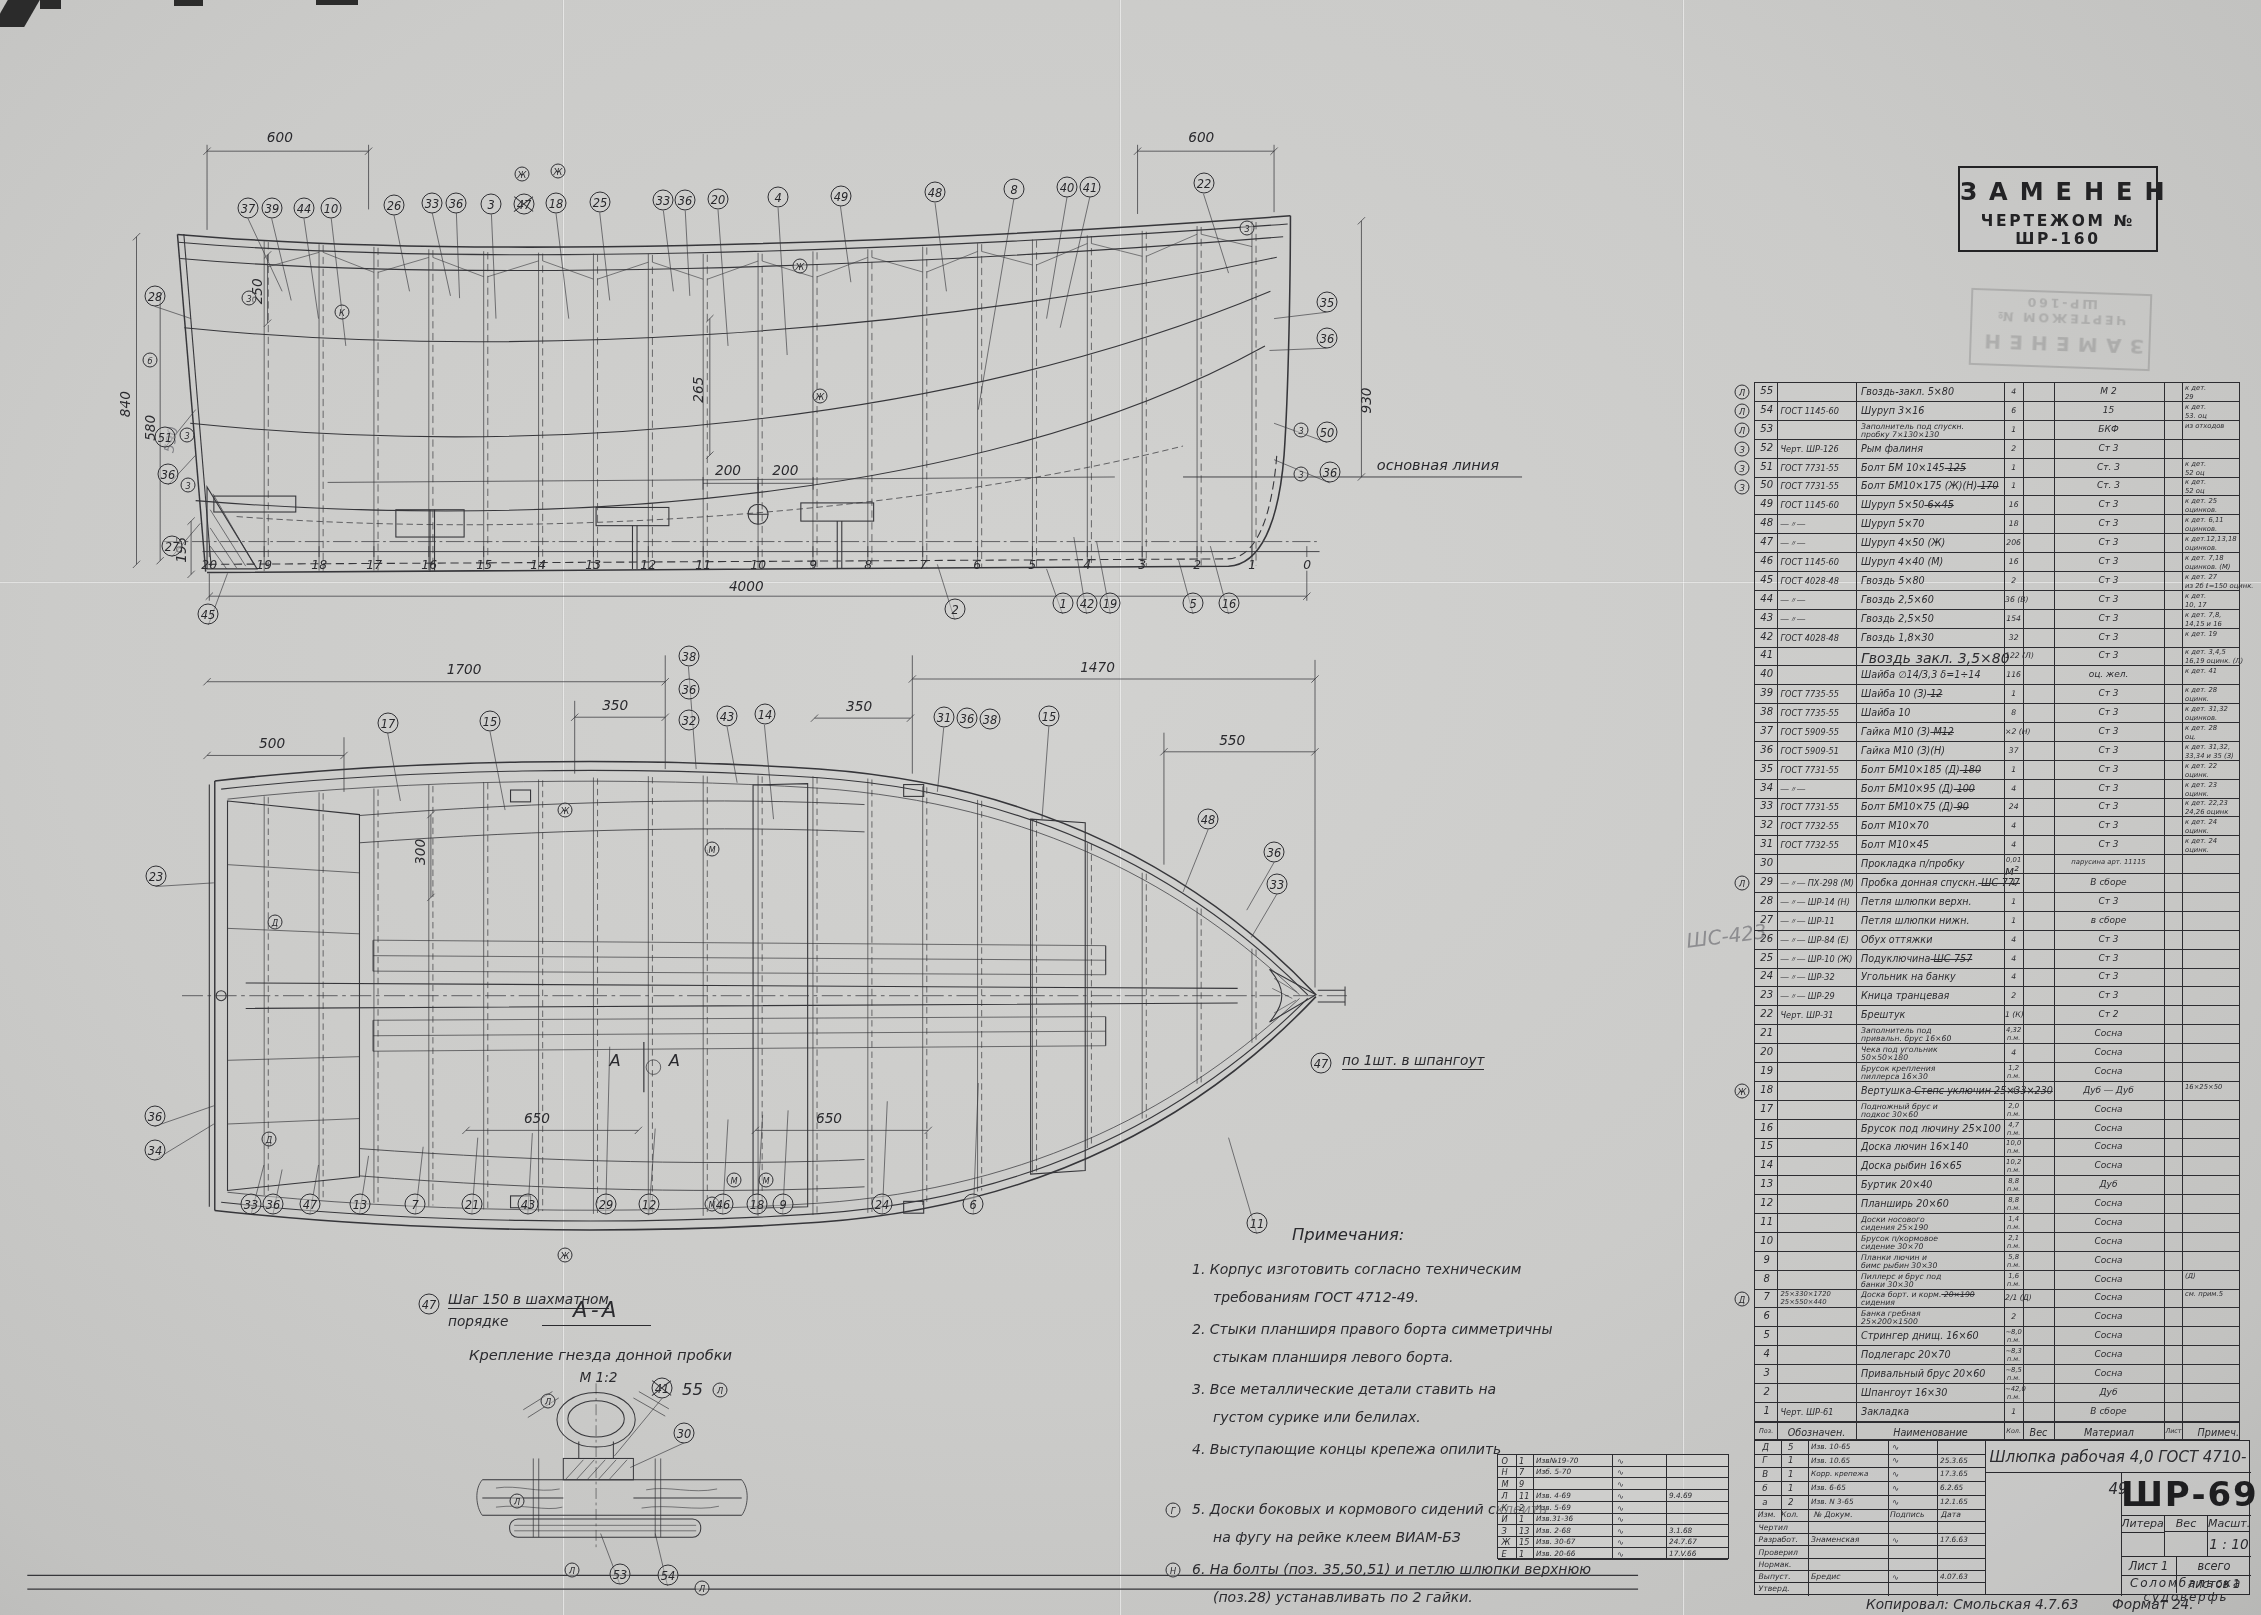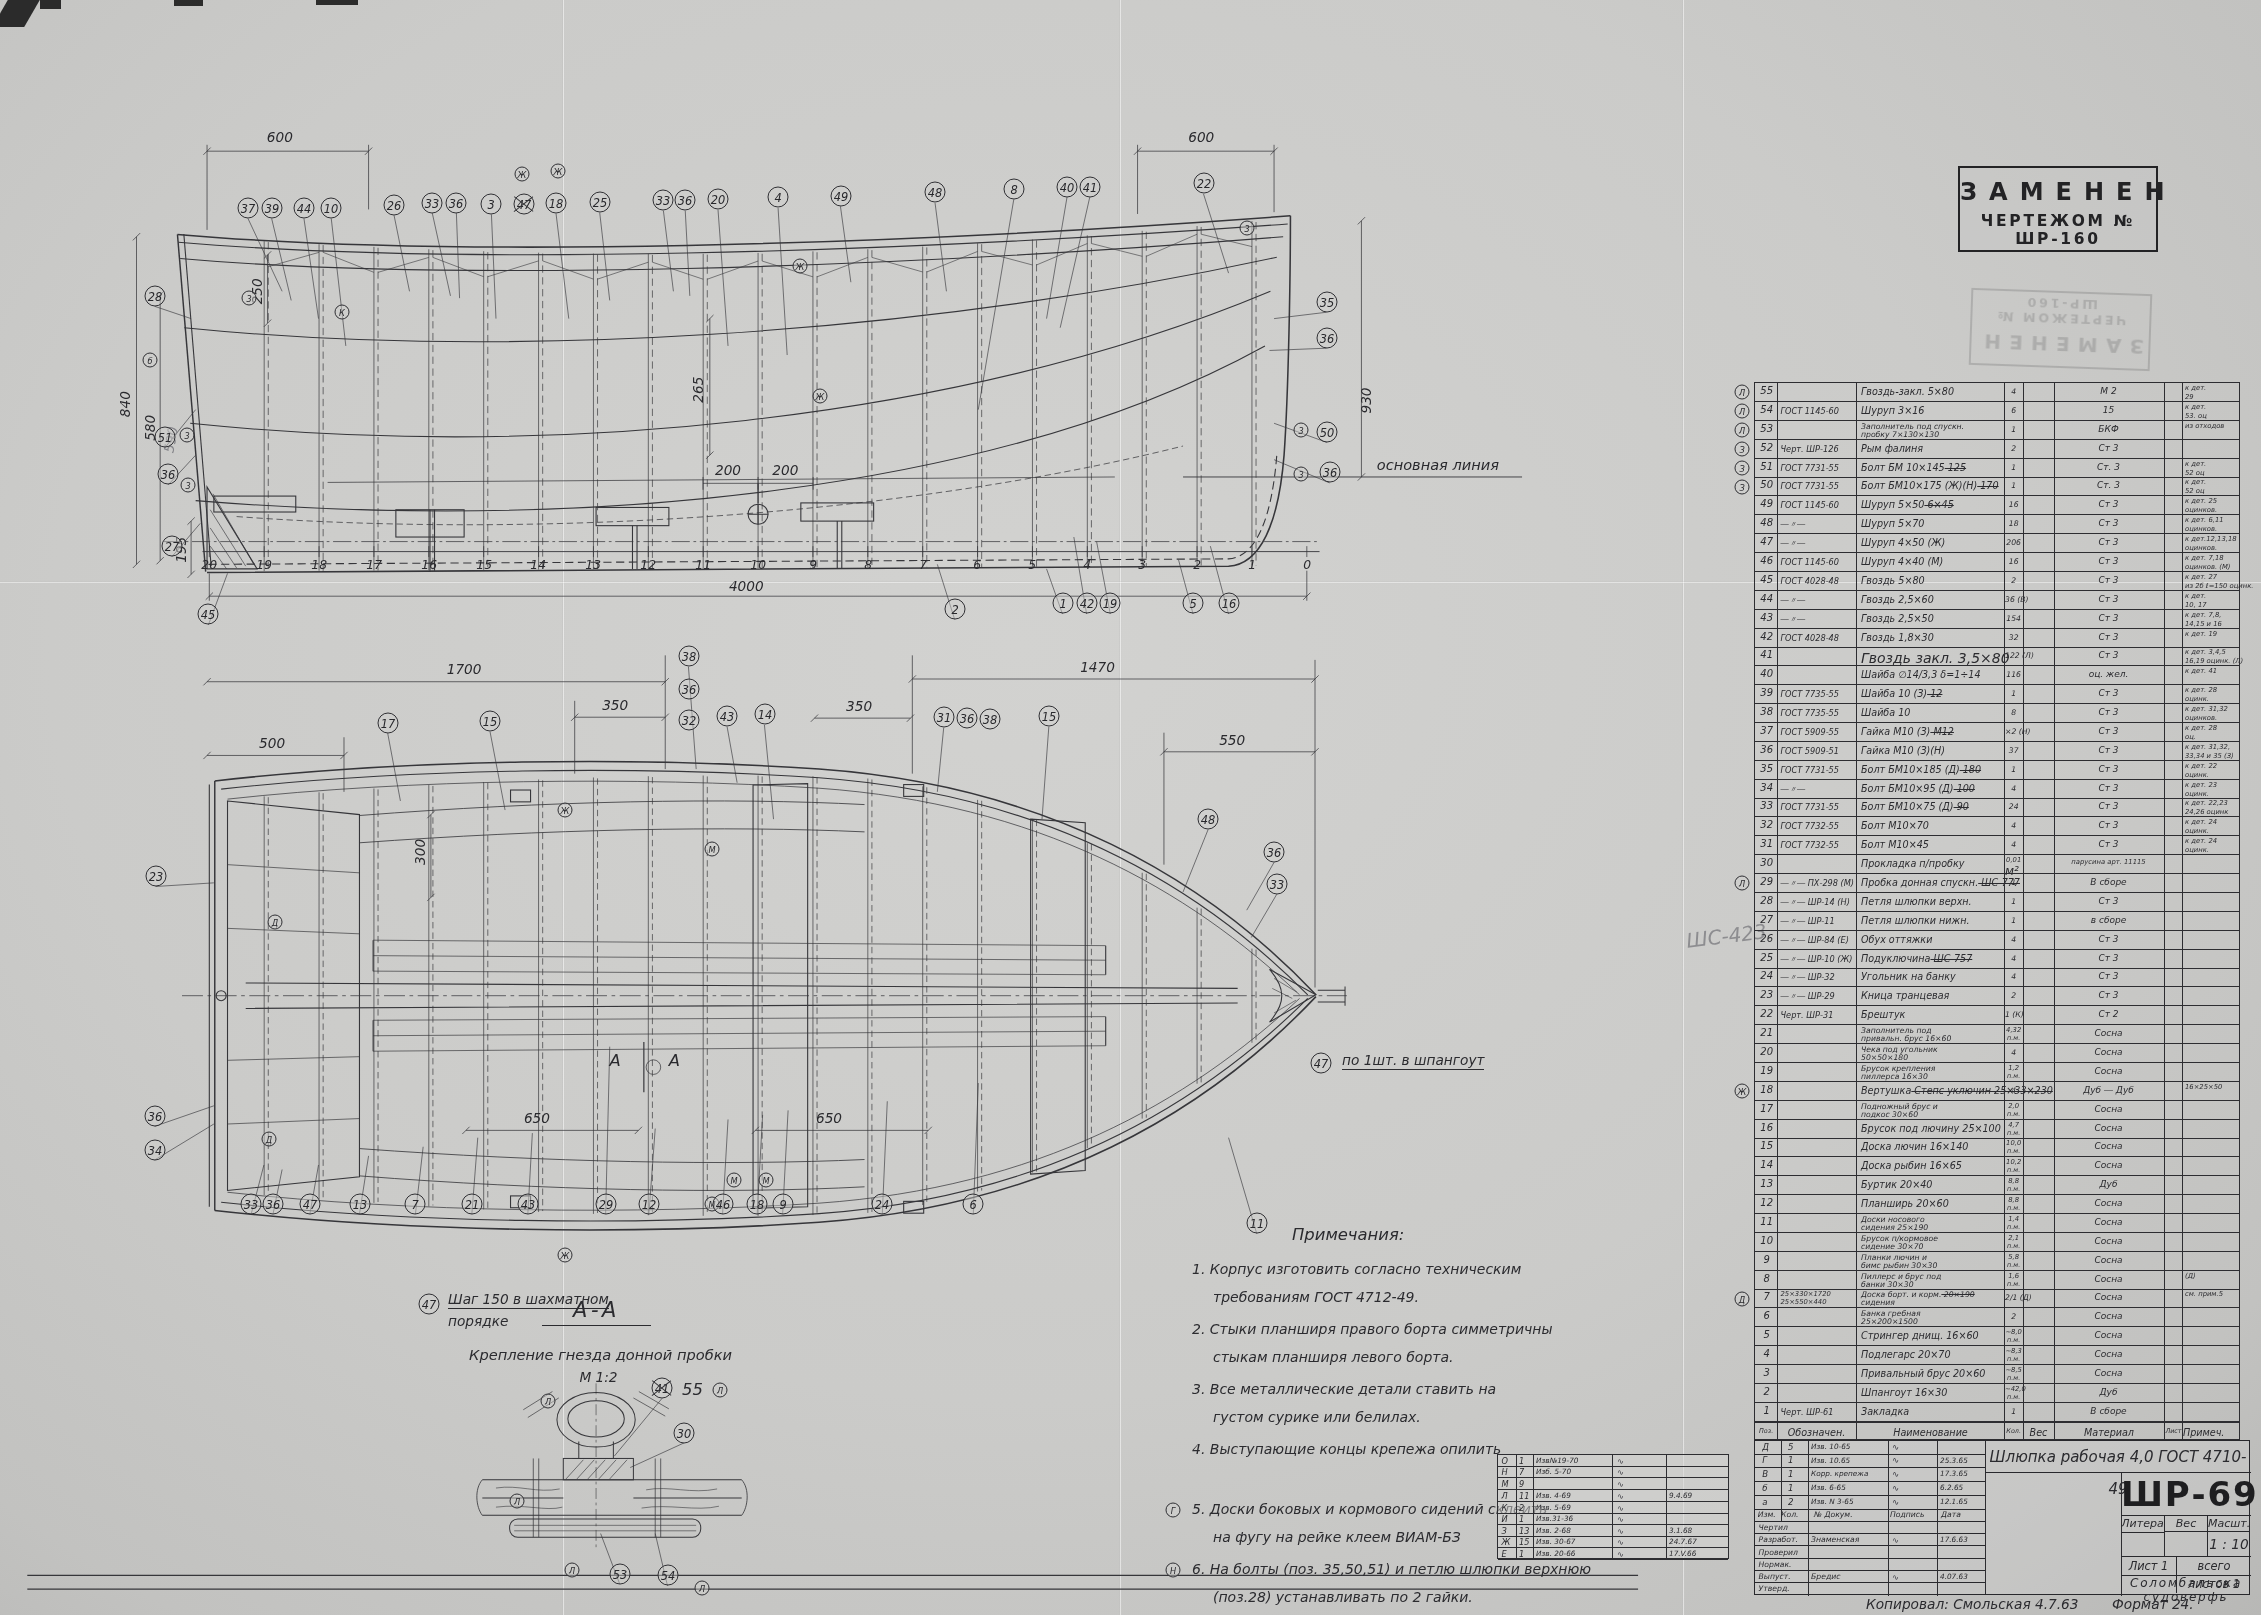--- a/index.html
+++ b/index.html
@@ -1049,21 +1049,21 @@
           <div class="hw cellTxt" style="left:430px;top:0.9px;font-size:6.8px"></div>
         </div>
         <div style="position:absolute;left:0;top:1039px;width:100%;height:18.7px;border-top:1.4px solid #2d2d31;box-sizing:border-box">
           <div class="hw cellTxt" style="left:0.9px;top:3.6px;width:20.5px;text-align:center;font-size:6.4px">Поз.</div>
           <div class="hw cellTxt" style="left:23px;top:3.6px;width:77px;text-align:center;font-size:9.6px">Обозначен.</div>
           <div class="hw cellTxt" style="left:102px;top:3.6px;width:147px;text-align:center;font-size:9.6px">Наименование</div>
           <div class="hw cellTxt" style="left:250px;top:3.6px;width:17.3px;text-align:center;font-size:6.4px">Кол.</div>
           <div class="hw cellTxt" style="left:269px;top:3.6px;width:29px;text-align:center;font-size:9.6px">Вес</div>
           <div class="hw cellTxt" style="left:300px;top:3.6px;width:108px;text-align:center;font-size:9.6px">Материал</div>
           <div class="hw cellTxt" style="left:410px;top:3.6px;width:17px;text-align:center;font-size:6.4px">Лист</div>
-          <div class="hw cellTxt" style="left:428px;top:3.6px;width:56px;text-align:left;font-size:9.6px">Примеч.</div>
+          <div class="hw cellTxt" style="left:428px;top:3.6px;width:56px;text-align:right;font-size:9.6px">Примеч.</div>
         </div>
       </div>
     <div class="tline" style="left:22px;top:0;width:0.9px;height:100%"></div>
     <div class="tline" style="left:101px;top:0;width:0.9px;height:100%"></div>
     <div class="tline" style="left:249px;top:0;width:0.9px;height:100%"></div>
     <div class="tline" style="left:268px;top:0;width:0.9px;height:100%"></div>
     <div class="tline" style="left:299px;top:0;width:0.9px;height:100%"></div>
     <div class="tline" style="left:409px;top:0;width:0.9px;height:100%"></div>
     <div class="tline" style="left:427px;top:0;width:0.9px;height:100%"></div>
   </div>

